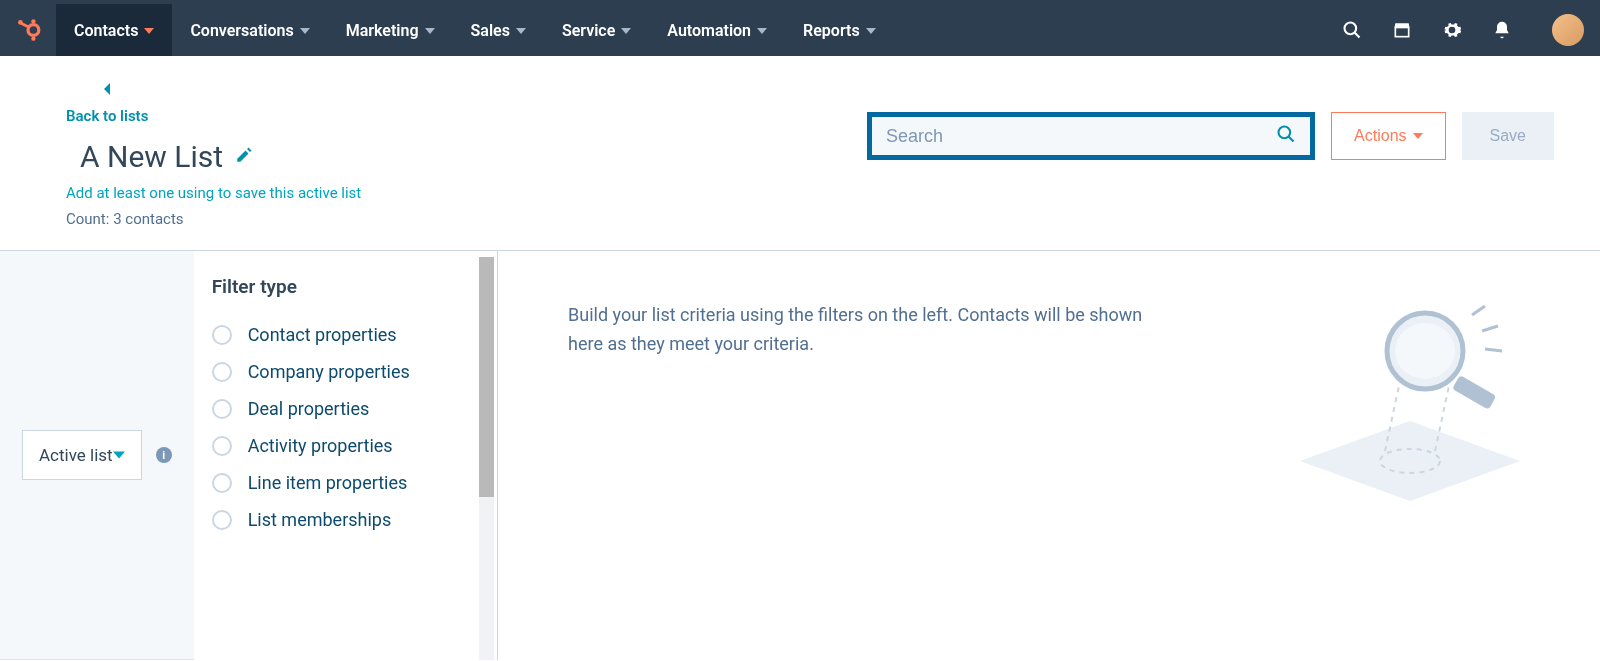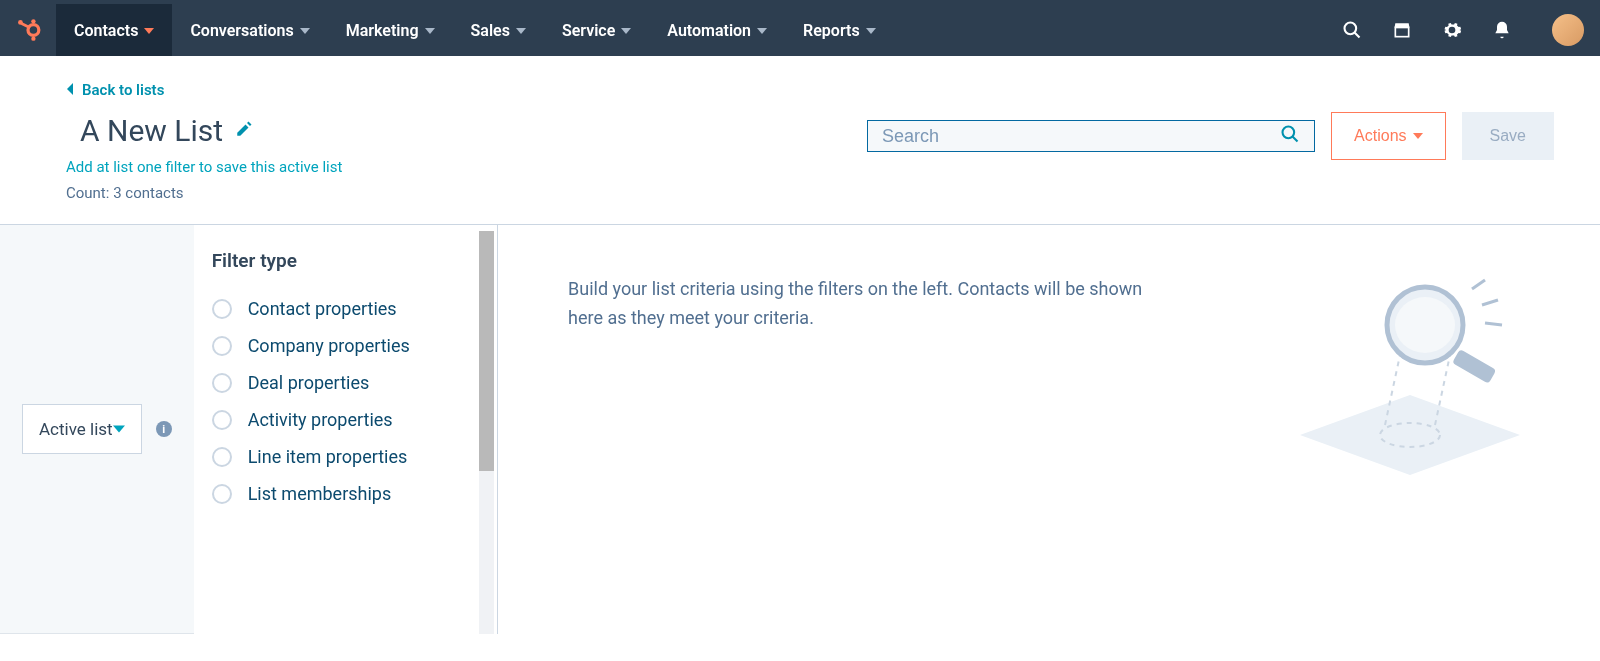--- a/index.html
+++ b/index.html
@@ -12,29 +12,29 @@
     .nav-item { display: flex; align-items: center; padding: 0 18px; color: #fff; font-size: 16px; font-weight: 600; cursor: pointer; gap: 6px; }
     .nav-item.active { background: #1b2a3a; }
     .nav-item .caret-down-icon svg { width: 10px; height: 10px; }
     .nav-spacer { flex: 1; }
     .nav-icons { display: flex; align-items: center; gap: 30px; padding-right: 20px; }
     .nav-icon { color: #fff; cursor: pointer; display: flex; align-items: center; }
     .avatar { width: 32px; height: 32px; border-radius: 50%; background: linear-gradient(135deg,#f5c089,#d89a63); cursor: pointer; margin-left: 20px; }
 
     
     .page-header { padding: 24px 0 22px 66px; position: relative; }
-    .back-link { color: #0091ae; font-size: 15px; font-weight: 600; cursor: pointer; display: inline-flex; align-items: center; gap: 8px; }
+    .back-link { color: #0091ae; font-size: 15px; font-weight: 600; cursor: pointer; display: inline-flex; align-items: center; gap: 8px; flex-direction: column; }
     .title-row { margin-top: 14px; display: flex; align-items: center; gap: 12px; margin-left: 14px; }
     .page-title { font-size: 30px; font-weight: 400; color: #33475b; }
     .edit-pencil { color: #0091ae; cursor: pointer; }
     .hint-text { color: #00a4bd; font-size: 15px; margin-top: 10px; }
     .count-text { color: #516f90; font-size: 15px; margin-top: 8px; }
 
     .header-right { position: absolute; right: 46px; top: 56px; display: flex; gap: 16px; align-items: center; }
-    .search-box { width: 448px; height: 32px; border: 1px solid #0369a1; background: #f5f8fa; display: flex; align-items: center; padding: 0 14px; }
+    .search-box { width: 448px; height: 48px; border: 5px solid #0369a1; background: #f5f8fa; display: flex; align-items: center; padding: 0 14px; }
     .search-box input { flex: 1; border: none; background: transparent; outline: none; font-size: 18px; color: #33475b; }
     .search-box input::placeholder { color: #7c98b6; }
     .search-box .search-inner-icon { color: #0091ae; cursor: pointer; }
     .actions-btn { height: 48px; padding: 0 22px; border: 1px solid #ff7a59; background: #fff; color: #ff7a59; font-size: 16px; font-weight: 500; display: flex; align-items: center; gap: 6px; cursor: pointer; }
     .actions-btn svg { width: 10px; height: 10px; }
     .save-btn { height: 48px; padding: 0 28px; border: none; background: #eaf0f6; color: #99acc2; font-size: 16px; font-weight: 500; cursor: not-allowed; }
 
     
     .body-area { display: flex; border-top: 1px solid #cbd6e2; height: 410px; }
     .sidebar { width: 498px; border-right: 1px solid #cbd6e2; display: flex; flex-direction: row; }
@@ -150,21 +150,21 @@
     <span>Back to lists</span>
   </span>
   <div class="title-row">
     <h1 class="page-title">A New List</h1>
     <span class="edit-pencil">
       <svg width="18" height="18" viewBox="0 0 24 24" fill="#0091ae">
           <path d="M3 17l11-11 4 4-11 11H3v-4zm13-13l2-2 4 4-2 2-4-4z"></path>
         </svg>
     </span>
   </div>
-  <div class="hint-text">Add at list one filter to save this active list</div>
+  <div class="hint-text">Add at least one using to save this active list</div>
   <div class="count-text">Count: 3 contacts</div>
 
   <div class="header-right">
     <div class="search-box">
       <input type="text" placeholder="Search" style="">
       <span class="search-inner-icon">
         <svg width="20" height="20" viewBox="0 0 24 24" fill="none" stroke="#0091ae" stroke-width="2.5">
             <circle cx="10" cy="10" r="7"></circle>
             <line x1="15" y1="15" x2="21" y2="21"></line>
           </svg>

